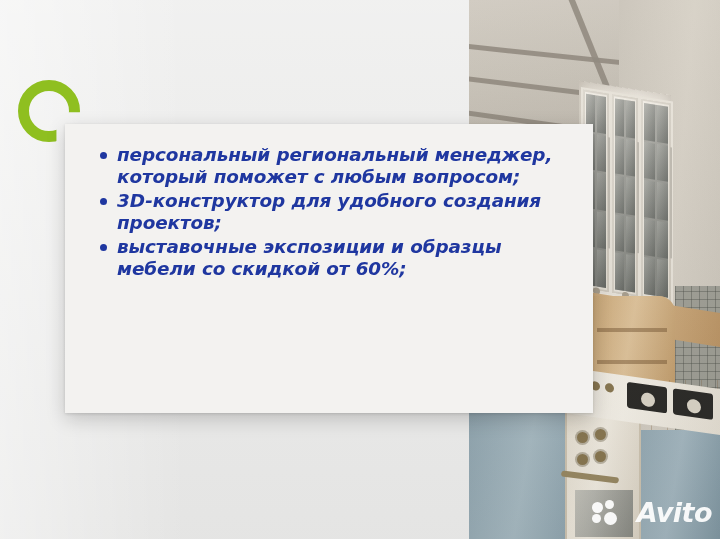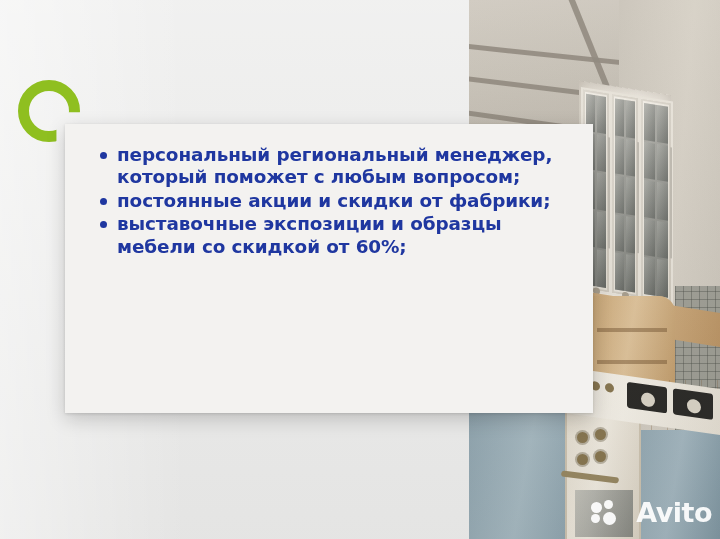--- a/index.html
+++ b/index.html
@@ -9,20 +9,21 @@
   }
   body {
     font-family: "DejaVu Sans", sans-serif;
   }
   #root {
     position: relative;
     width: 720px;
     height: 539px;
     overflow: hidden;
     background: #737373;
+    font-style: italic;
   }
 
   
   .backdrop {
     position: absolute;
     left: 0; top: 0;
     width: 469px; height: 539px;
     background: #e9e9e8;
   }
   .backdrop-tex {
@@ -410,21 +411,21 @@
     </div>
 
     <div class="photo-grade"></div>
   </div>
 
   <div class="ring"></div>
 
   <div class="card">
     <ul class="bullets">
       <li>персональный региональный менеджер, который поможет с любым вопросом;</li>
-      <li>постоянные акции и скидки от фабрики;</li>
+      <li>3D-конструктор для удобного создания проектов;</li>
       <li>выставочные экспозиции и образцы мебели со скидкой от 60%;</li>
     </ul>
   </div>
 
   <div class="avito">
     <div class="dots">
       <i class="d1"></i>
         <i class="d2"></i>
         <i class="d3"></i>
         <i class="d4"></i>

